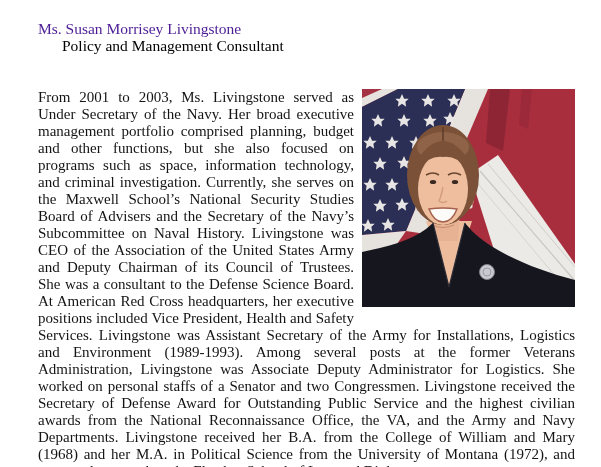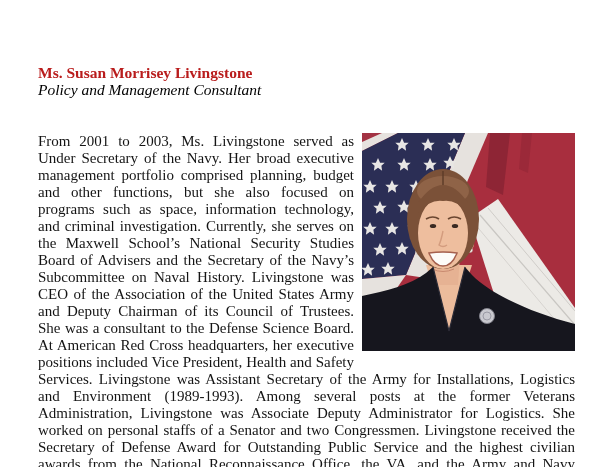--- a/index.html
+++ b/index.html
@@ -5,24 +5,24 @@
   * { box-sizing: border-box; margin: 0; padding: 0; }
   html, body { background: #ffffff; }
   body {
     width: 601px; height: 467px;
     font-family: "Liberation Serif", serif;
     color: #141414;
     overflow: hidden;
   }
   .page { width: 601px; height: 467px; padding: 21px 26px 0 38px; }
   .person-name {
-    font-size: 15.5px; font-weight: bold; line-height: 16.5px; color: #b91c1c; margin-top: 44px;
+    font-size: 15.5px; font-weight: normal; line-height: 16.5px; color: #4c1d95;
   }
   .person-role {
-    font-size: 15.5px; font-style: italic; line-height: 16.5px; color: #000;
+    font-size: 15.5px; line-height: 16.5px; color: #000; margin-left: 24px;
   }
   .bio { margin-top: 35px; font-size: 15px; line-height: 17px; text-align: justify; }
   .bio p { display: inline; }
   .photo {
     float: right; width: 213px; height: 218px;
     margin: 0 0 6px 8px;
     overflow: hidden;
   }
   .photo svg { display: block; }
 </style>

